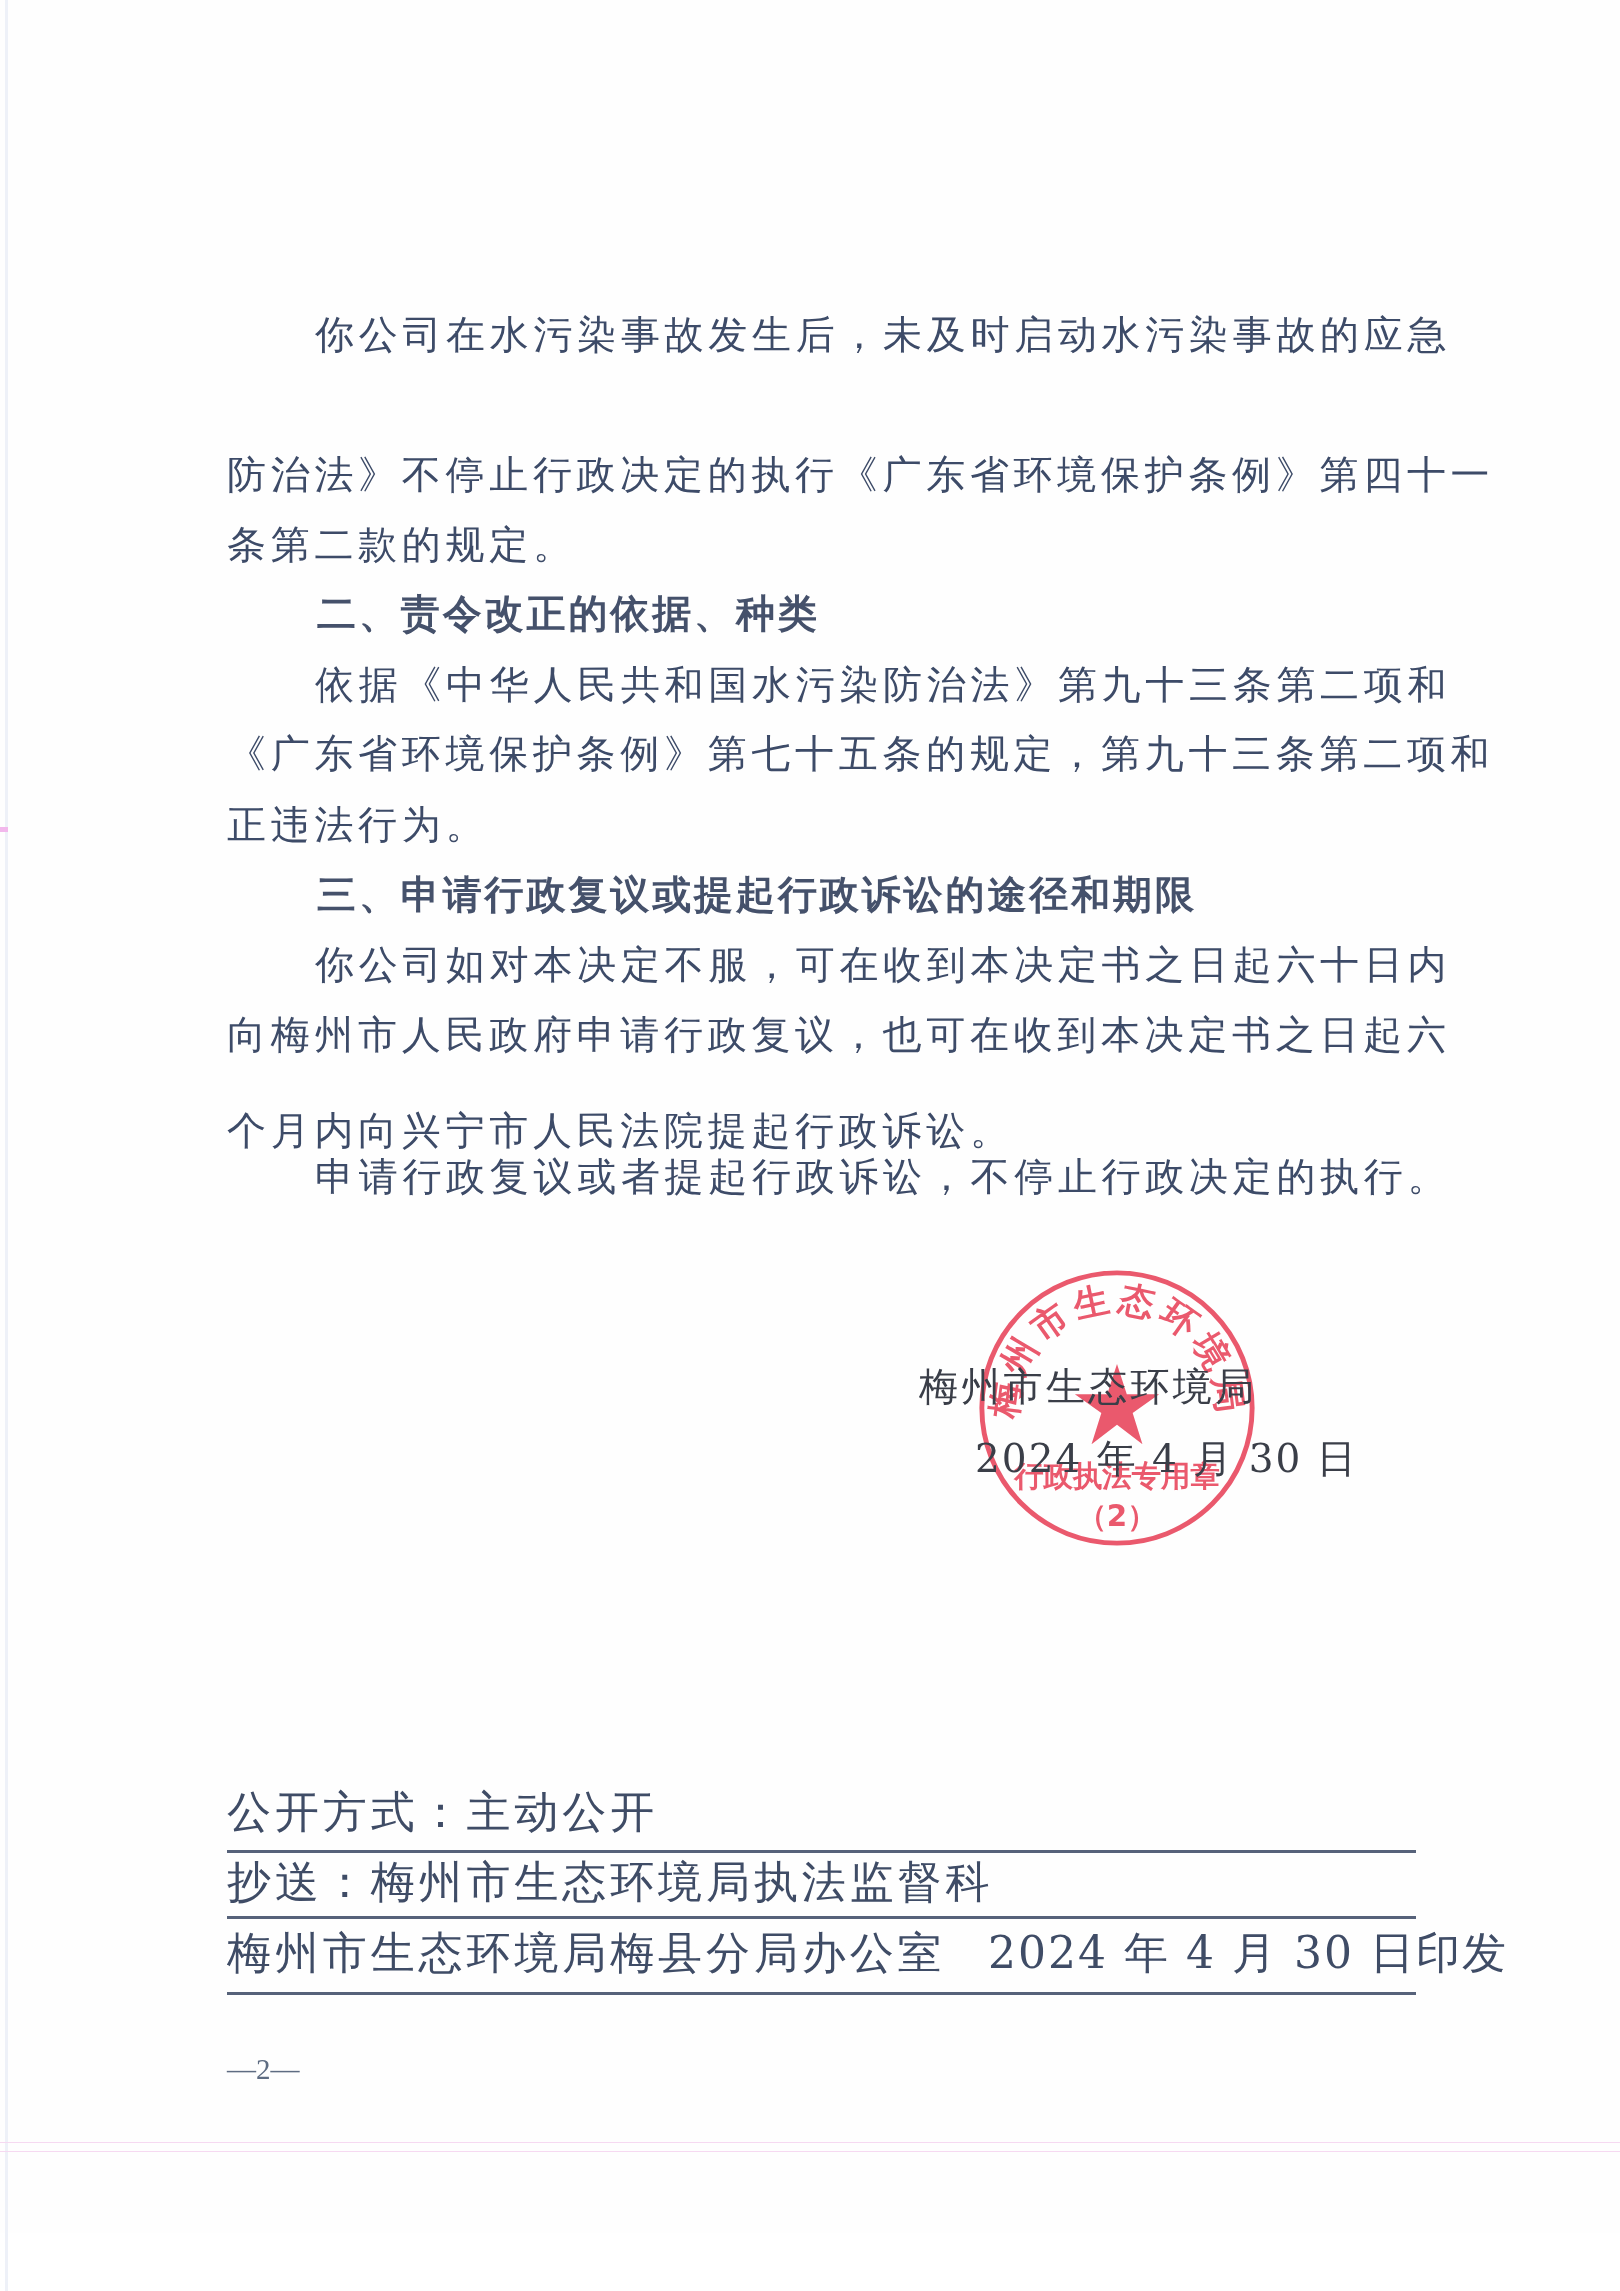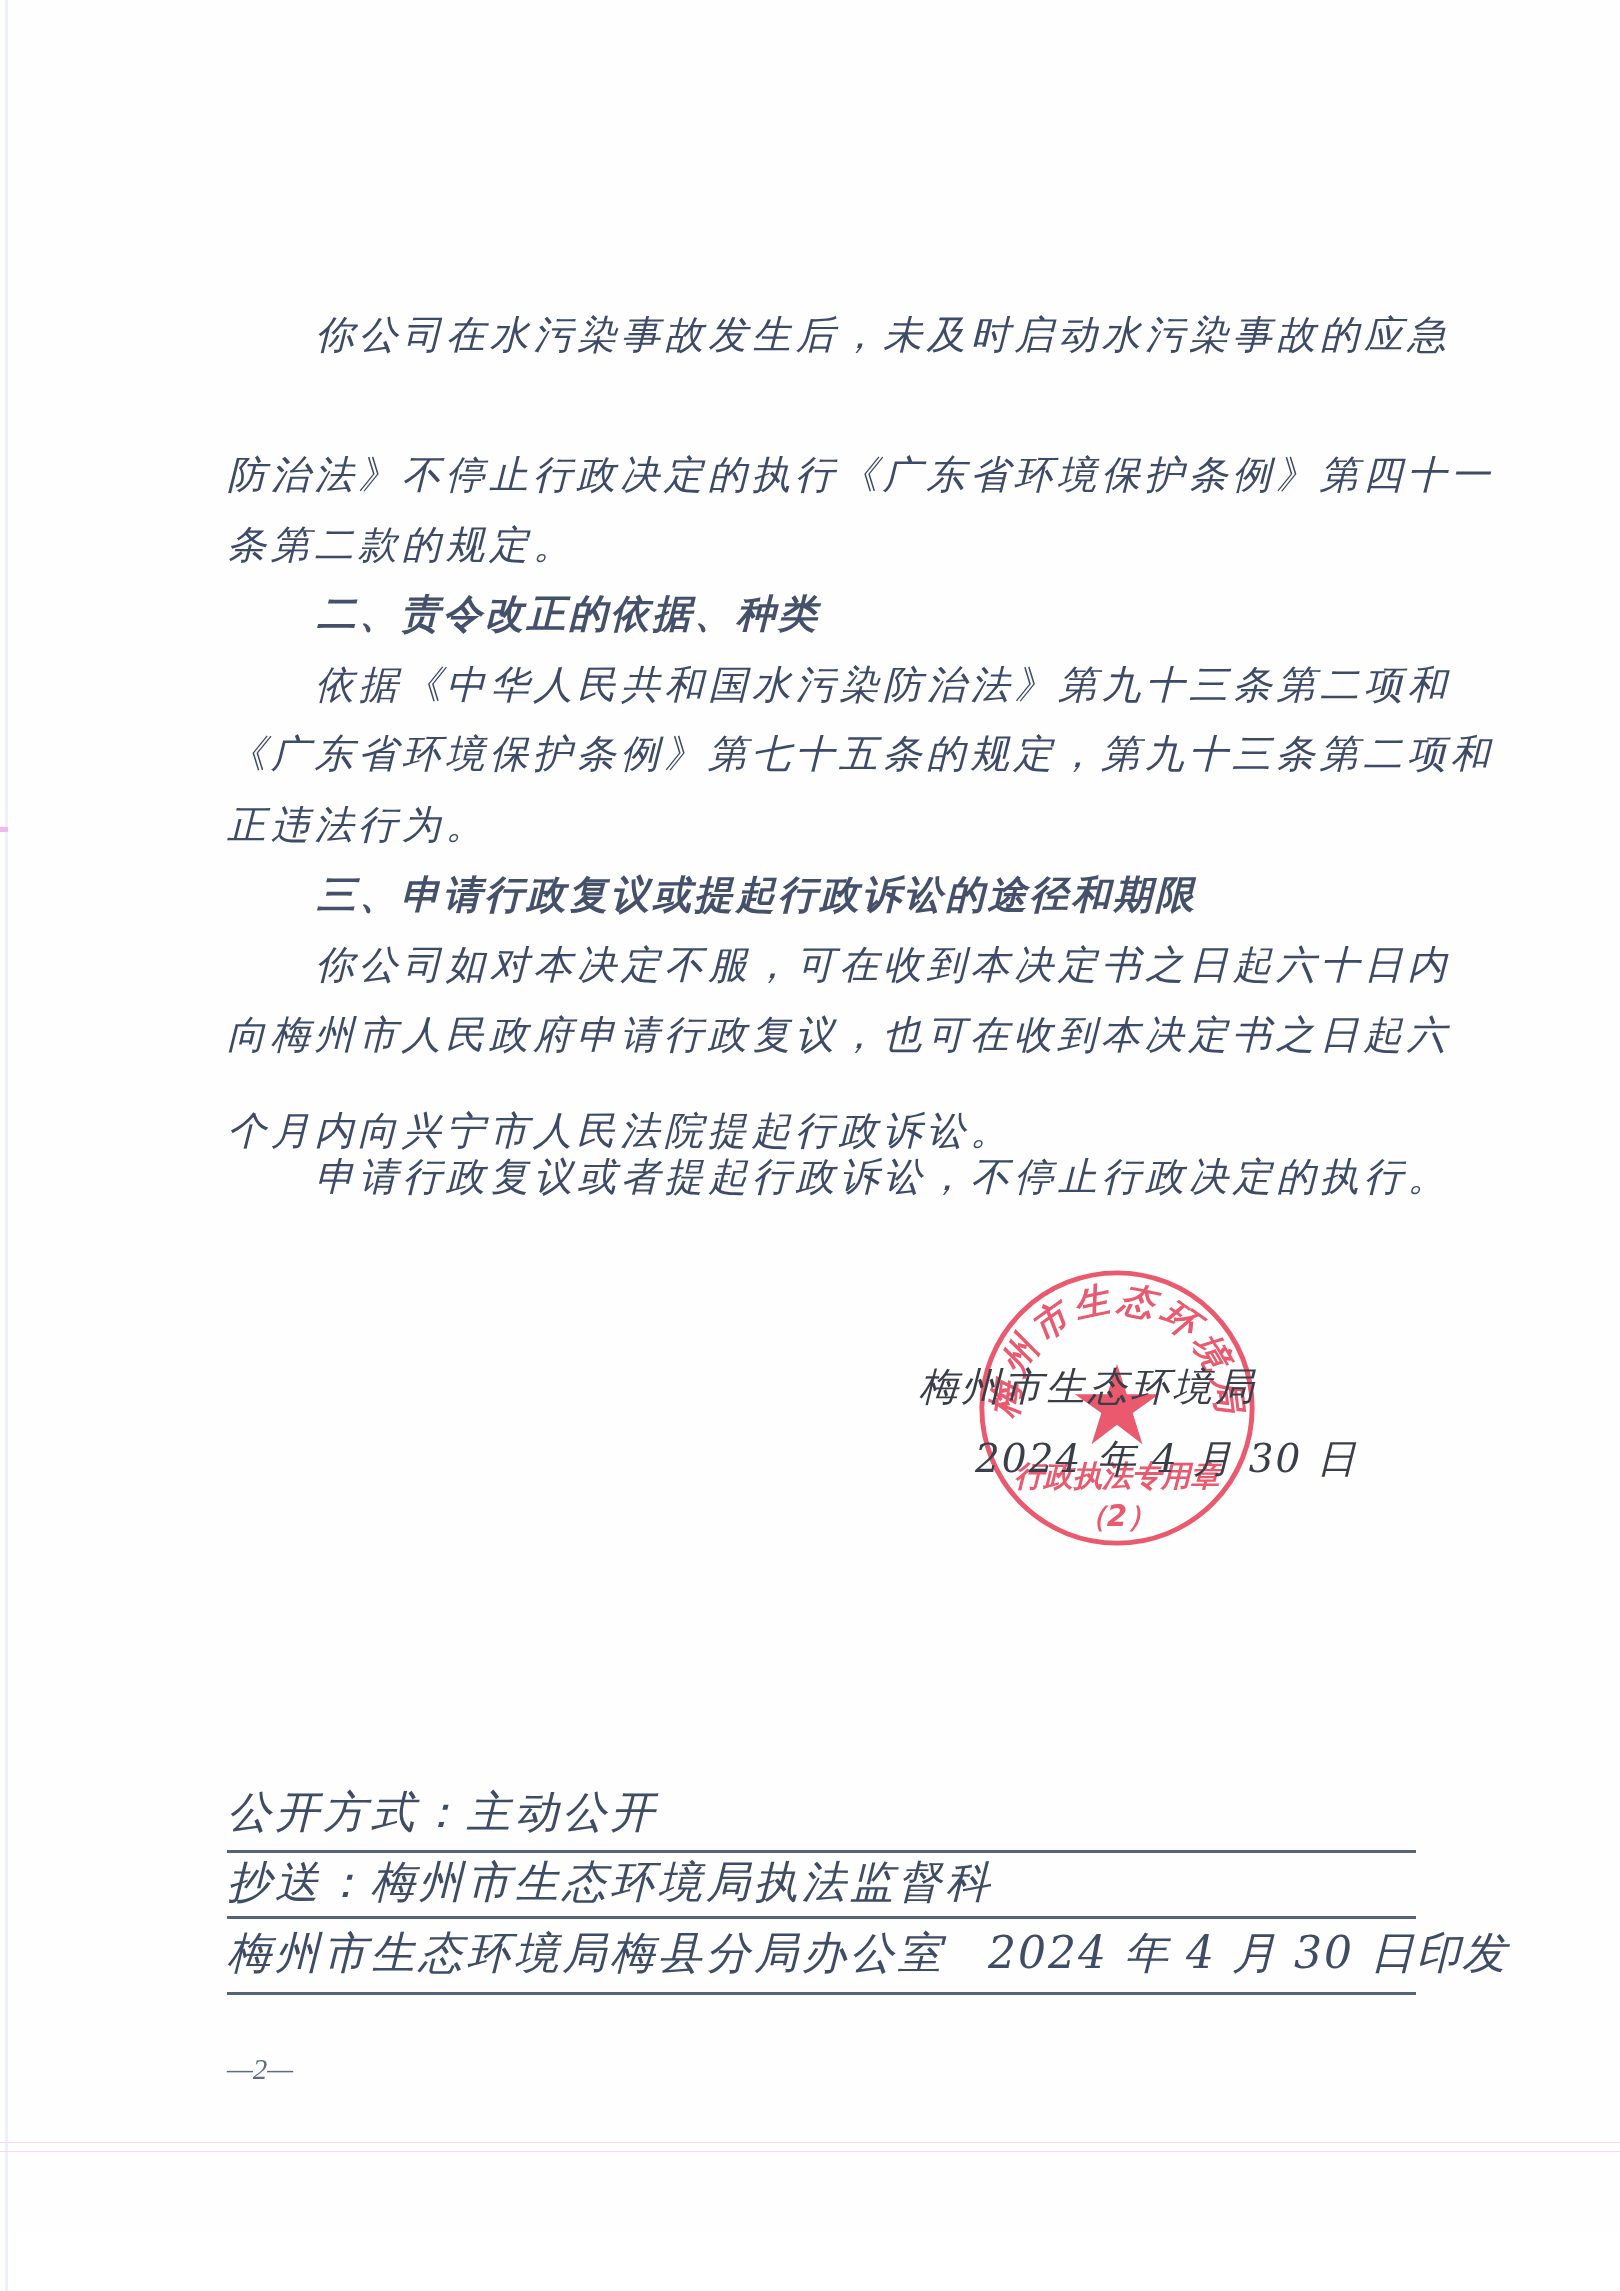--- a/index.html
+++ b/index.html
@@ -1,17 +1,17 @@
 <!DOCTYPE html>
 <html><head>
 <meta charset="utf-8">
 <style>
   html, body { margin: 0; padding: 0; background: #ffffff; }
   body { width: 1620px; height: 2292px; position: relative; overflow: hidden; }
-  .page { position: absolute; left: 0; top: 0; width: 1620px; height: 2233px; background: #fefefe; font-style: italic; }
+  .page { position: absolute; left: 0; top: 0; width: 1620px; height: 2233px; background: #fefefe; }
   .edge-line { position: absolute; left: 4.9px; top: 0; width: 2.9px; height: 2292px; background: #eef1f8; }
   .edge-mark { position: absolute; left: 0; top: 827px; width: 7.8px; height: 4.9px; background: #f2b8ec; }
   .line { position: absolute; left: 227px; width: 1188px; height: 45px; white-space: nowrap;
           font-family: "DejaVu Serif", "Liberation Serif", serif; font-size: 39px; line-height: 45px;
           color: #3d4b68; letter-spacing: 4.7px; }
   .line.indent { padding-left: 88px; width: 1100px; }
   .line.justify { text-align: justify; text-align-last: justify; }
   .heading { position: absolute; left: 317px; height: 45px; white-space: nowrap;
              font-family: "DejaVu Sans", "Liberation Sans", sans-serif; font-weight: bold;
              font-size: 39px; line-height: 45px; color: #45516b; letter-spacing: 2.9px; }

